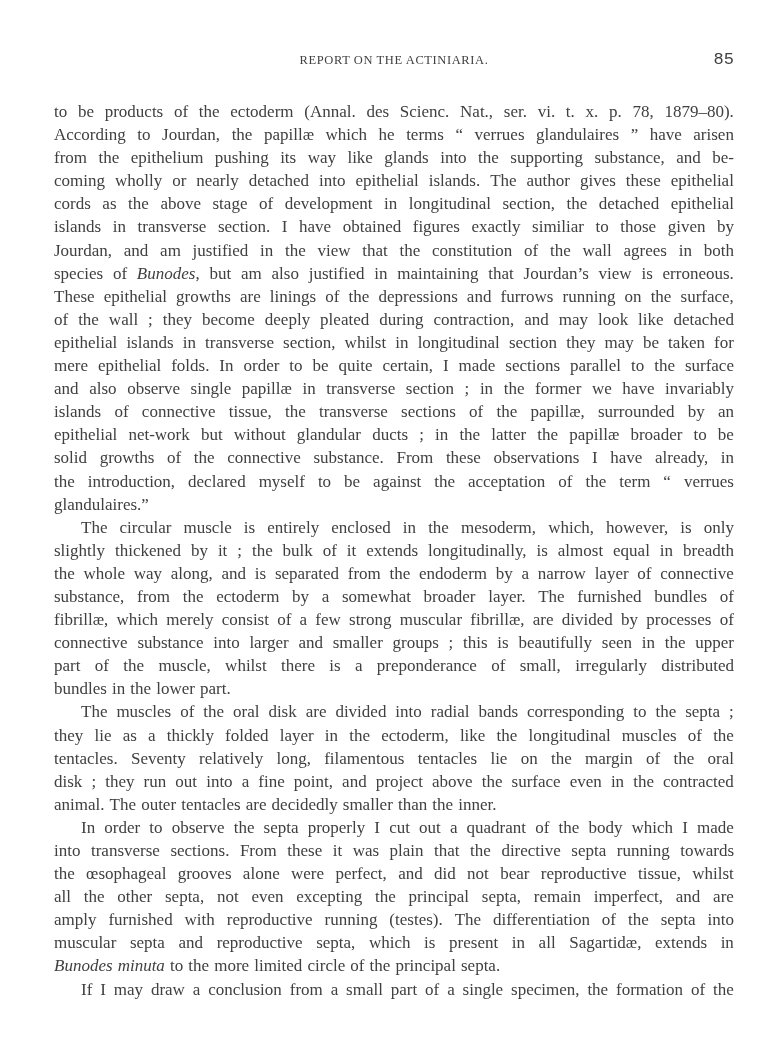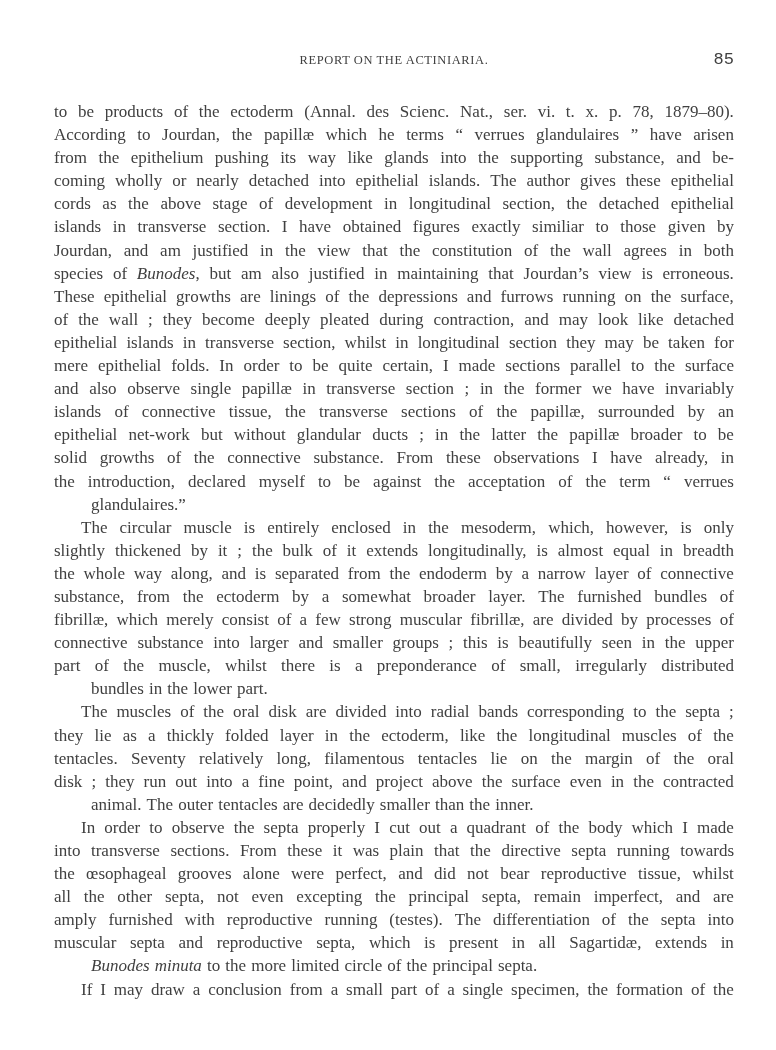--- a/index.html
+++ b/index.html
@@ -20,21 +20,21 @@
     position: absolute; right: 0; top: 0; font-size: 17px; font-family: Liberation Mono, monospace;
   }
   .body-text {
     position: absolute; top: 100px; left: 54px; width: 680px;
     font-size: 17px; line-height: 23.1px;
   }
   .indent { padding-left: 27px; }
   em { font-style: italic; }
   
   .jl { display: flex; justify-content: space-between; white-space: nowrap; height: 23.1px; }
-  .jl.last { justify-content: flex-start; gap: 0.3em; margin-left: 37px; }
+  .jl.last { justify-content: flex-start; gap: 0.3em; }
   .jl.indent { padding-left: 27px; }
 </style>
 </head>
 <body>
 
 <div class="page">
   <div class="running-head">
     <div class="running-title">REPORT ON THE ACTINIARIA.</div>
     <div class="page-number">85</div>
   </div>

